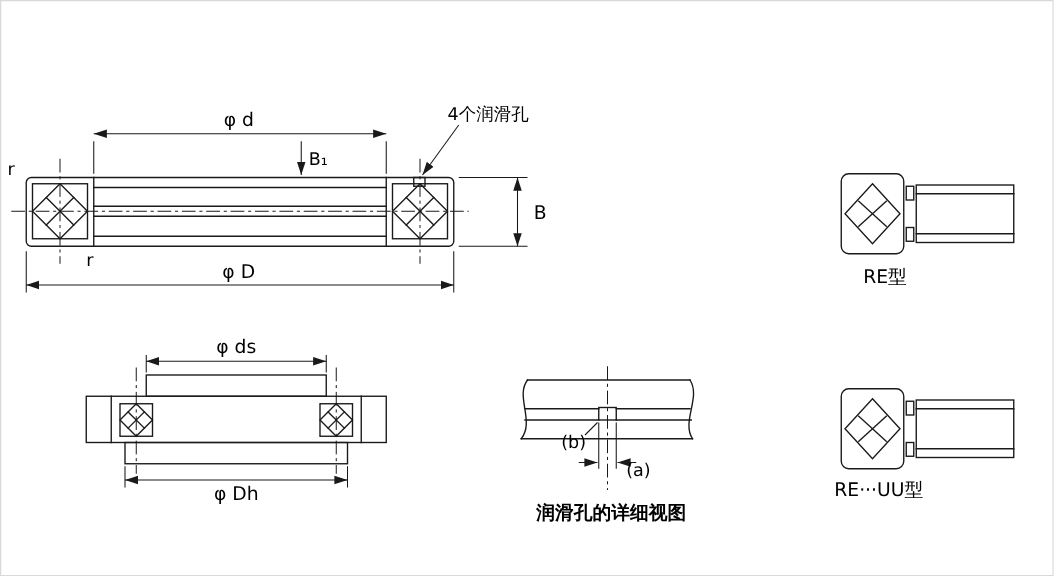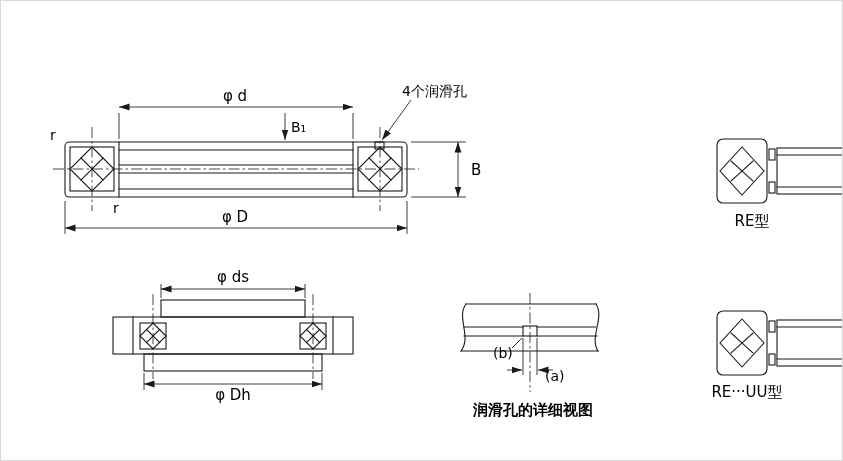--- a/index.html
+++ b/index.html
@@ -1,20 +1,19 @@
 <!DOCTYPE html>
 <html><head>
 <meta charset="utf-8">
 <style>
   html,body{margin:0;padding:0;background:#ffffff;}
   .page{
     position:relative;width:843px;height:461px;box-sizing:border-box;
     background:#ffffff;border:1px solid #d9d9d9;overflow:hidden;
     font-family:"DejaVu Sans",sans-serif;
-    padding-left:44px;
   }
   svg{display:block;}
   .ln{stroke:#1a1a1a;stroke-width:1.1;fill:none;stroke-linecap:square;}
   .thin{stroke:#1a1a1a;stroke-width:0.85;fill:none;}
   .cl{stroke:#1a1a1a;stroke-width:0.8;fill:none;stroke-dasharray:11 3 2.5 3;}
   .lbl{fill:#000;font-size:14px;font-family:"DejaVu Sans",sans-serif;}
   .lbl15{fill:#000;font-size:15px;font-family:"DejaVu Sans",sans-serif;}
   .cap{fill:#000;font-size:15px;font-weight:600;font-family:"DejaVu Sans",sans-serif;}
 </style>
 </head>

